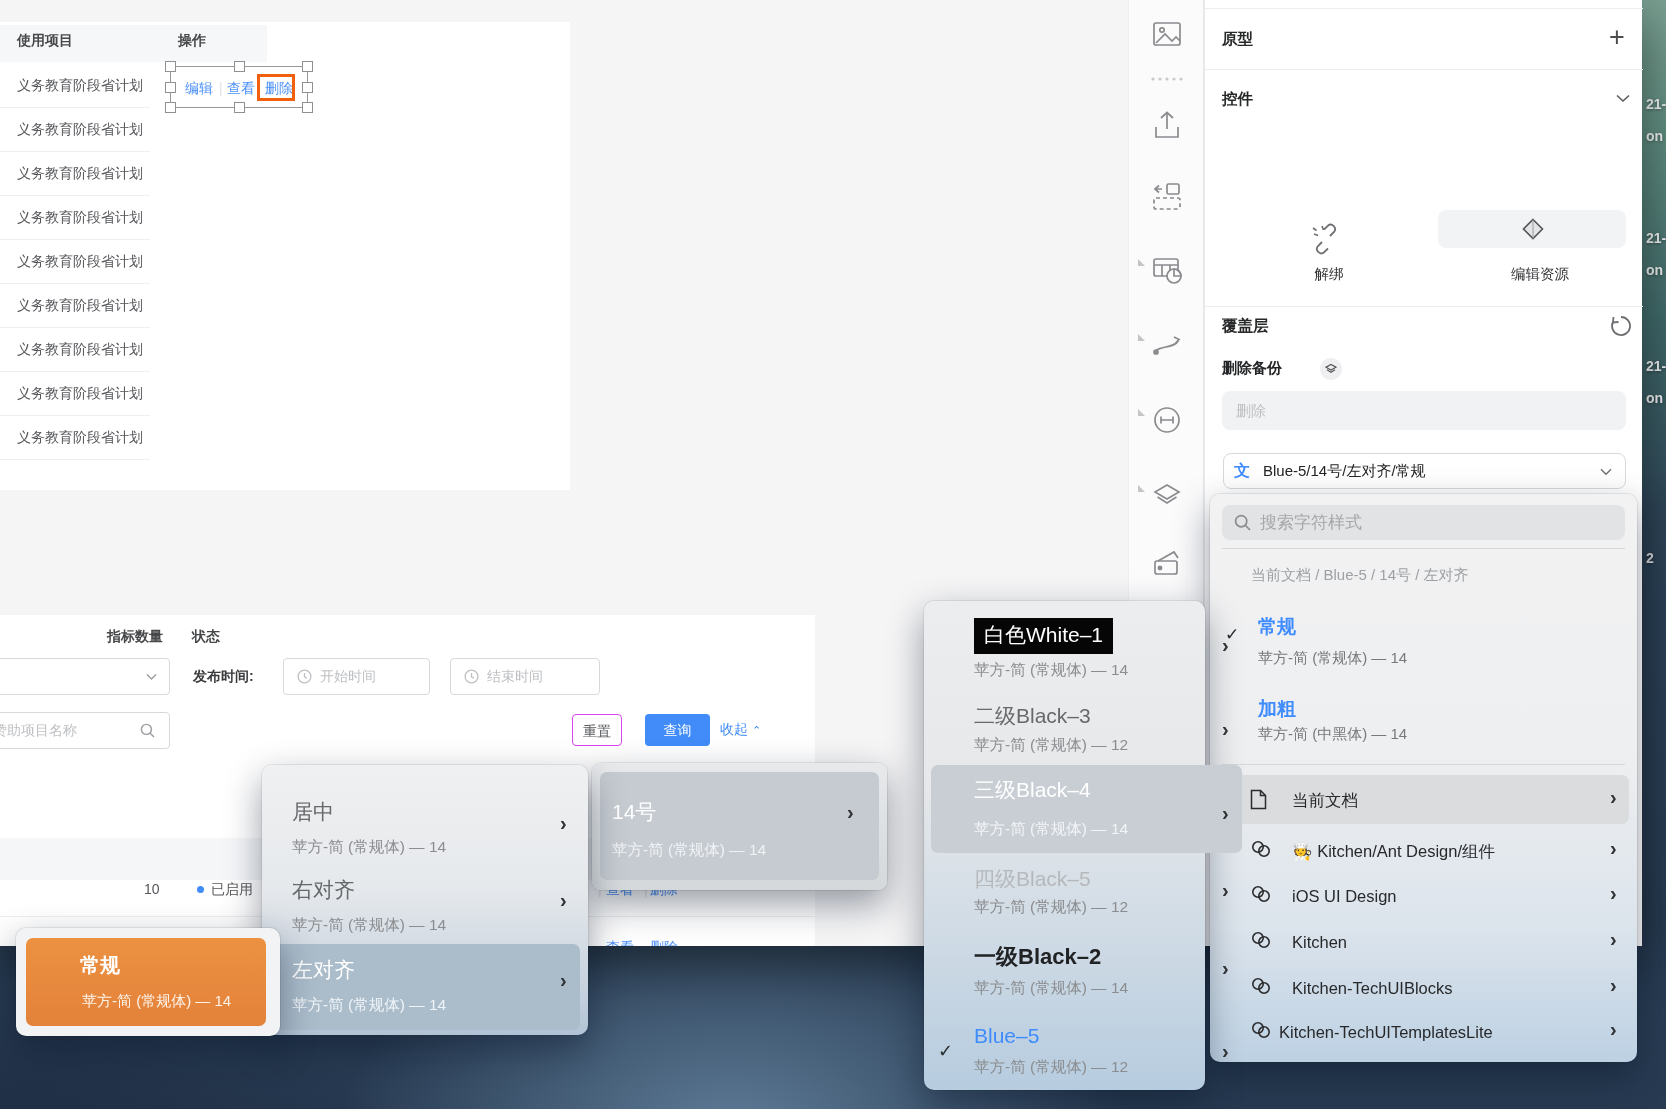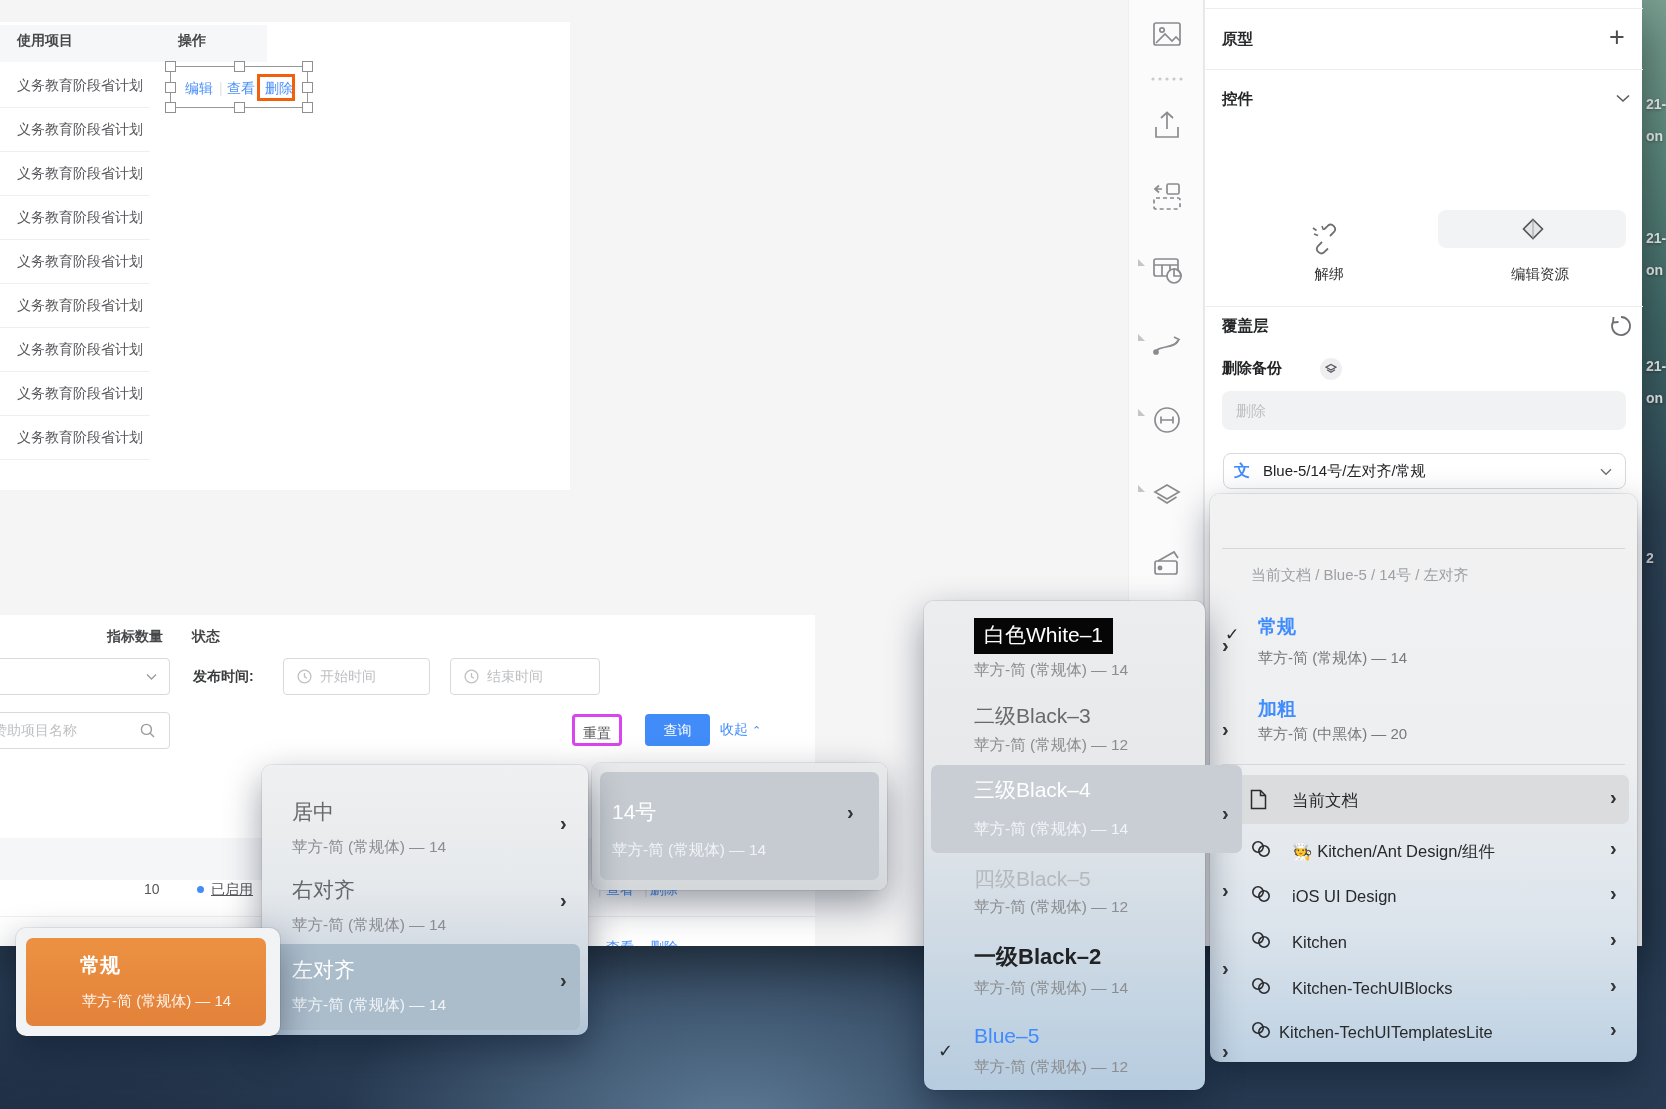--- a/index.html
+++ b/index.html
@@ -161,31 +161,31 @@
         <span class="ph" style="left:36px">结束时间</span>
       </div>
 
       <div class="inputbox" style="left:-20px;top:97px;width:190px;">
         <span class="ph" style="left:12px">赞助项目名称</span>
         <svg class="abs" style="right:14px;top:10px" width="15" height="15" viewBox="0 0 15 15">
             <circle cx="6.4" cy="6.4" r="5" fill="none" stroke="#9B9CA0" stroke-width="1.4"></circle>
             <path d="M10.2 10.2 L14 14" stroke="#9B9CA0" stroke-width="1.4"></path>
           </svg>
       </div>
-      <div class="btn" style="left:572px;top:99px;width:50px;border:3px solid #d946ef;background:#fff;color:#595A5C;">重置</div>
+      <div class="btn" style="left:572px;top:99px;width:50px;border:1px solid #d946ef;background:#fff;color:#595A5C;">重置</div>
       <div class="btn" style="left:645px;top:99px;width:65px;background:#418CF8;color:#fff;">查询</div>
       <div class="abs" style="left:720px;top:106px;font-size:14px;color:#418CF8;"><span>收起</span> <span style="font-size:11px">⌃</span></div>
 
       <div class="ab2-head"></div>
       <div class="ab2-ht" style="left:107px">指标数量</div>
       <div class="ab2-ht" style="left:192px">状态</div>
 
       <div class="cell" style="left:144px;top:264px;">10</div>
       <div class="dot" style="left:197px;top:271px;"></div>
-      <div class="cell" style="left:211px;top:264px;text-decoration:underline;">已启用</div>
+      <div class="cell" style="left:211px;top:264px;">已启用</div>
       <div id="ab2-actions">
           <div class="cell clink" style="left:560px;top:264px;color:#4A90F7">编辑</div>
           <div class="cell" style="left:598px;top:264px;color:#E1E2E5">|</div>
           <div class="cell clink" style="left:606px;top:264px;color:#4A90F7">查看</div>
           <div class="cell" style="left:644px;top:264px;color:#E1E2E5">|</div>
           <div class="cell clink" style="left:650px;top:264px;color:#4A90F7">删除</div>
         </div>
       <div class="abs" style="left:0;top:301px;width:815px;height:1px;background:#EFEFF1"></div>
       <div id="ab2-actions2">
           <div class="cell clink" style="left:560px;top:322px;color:#4A90F7">编辑</div>
@@ -317,28 +317,35 @@
         <span class="abs" style="left:10px;top:7px;font-size:16px;color:#3F8CFE;font-weight:600">文</span>
         <span class="abs" style="left:39px;top:8px;font-size:15px;color:#232426">Blue-5/14号/左对齐/常规</span>
         <svg class="abs" style="left:376px;top:14px" width="12" height="8" viewBox="0 0 12 8">
             <path d="M1 1.2 L6 6.2 L11 1.2" fill="none" stroke="#6E6F72" stroke-width="1.4"></path>
           </svg>
       </div>
     </div>
   </div>
 
   <div class="menu epanel">
+    <div class="esearch">
+      <svg class="abs" style="left:12px;top:9px" width="17" height="17" viewBox="0 0 17 17">
+          <circle cx="7.2" cy="7.2" r="5.6" fill="none" stroke="#8B8C90" stroke-width="1.7"></circle>
+          <path d="M11.5 11.5 L16 16" stroke="#8B8C90" stroke-width="1.7"></path>
+        </svg>
+      <span class="abs" style="left:38px;top:6px;font-size:17px;color:#A6A7AA">搜索字符样式</span>
+    </div>
     <div class="ediv" style="top:54px"></div>
     <div class="ecrumb">当前文档 / Blue-5 / 14号 / 左对齐</div>
 
     <span class="check" style="left:15px;top:130px;font-size:17px">✓</span>
     <div class="wname" style="top:120px">常规</div>
     <div class="wdet" style="top:155px">苹方-简 (常规体) — 14</div>
     <div class="wname" style="top:202px">加粗</div>
-    <div class="wdet" style="top:231px">苹方-简 (中黑体) — 20</div>
+    <div class="wdet" style="top:231px">苹方-简 (中黑体) — 14</div>
     <div class="ediv" style="top:270px"></div>
 
     <div class="esrc-hl"></div>
     <div id="esources">
         <div style="position:absolute;left:0;top:282px;width:427px;height:48px">
           <div class="check" style="left:16px;top:13px;font-size:16px">✓</div>
           <div style="position:absolute;left:40px;top:13px">
             <svg width="17" height="21" viewBox="0 0 17 21" fill="none" stroke="#2A2B2D" stroke-width="1.5">
               <path d="M1.5 1.5 H10.5 L15.5 6.5 V19.5 H1.5 Z"></path>
               <path d="M10.5 1.5 V6.5 H15.5"></path>

